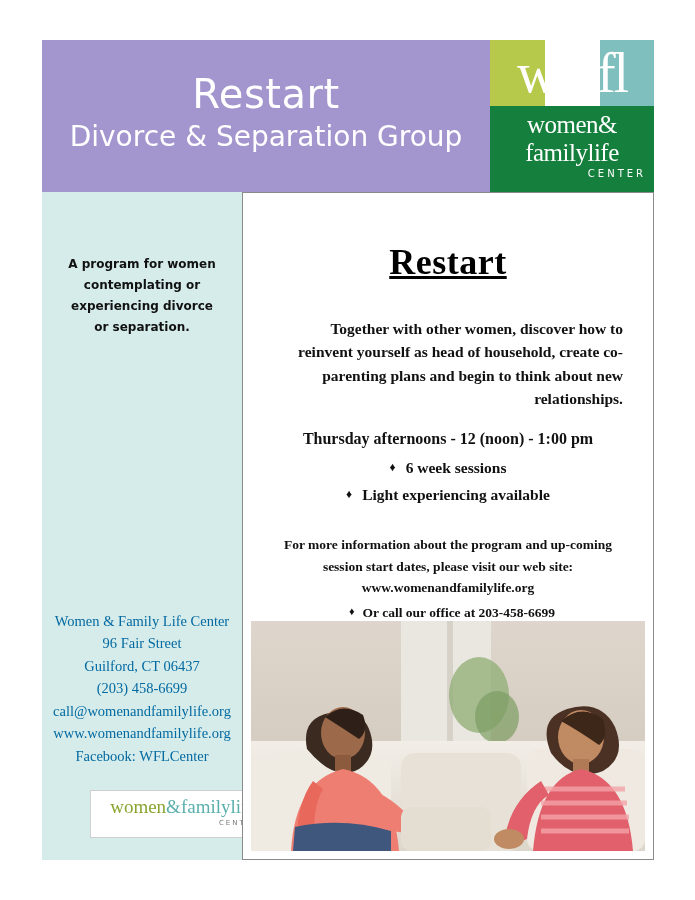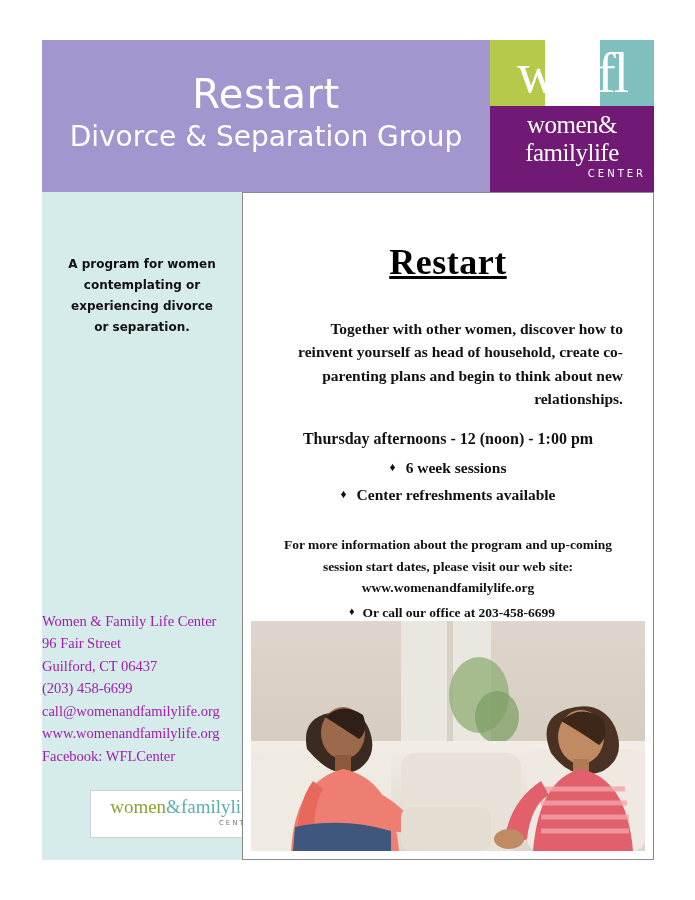--- a/index.html
+++ b/index.html
@@ -95,21 +95,21 @@
     font-family: "Liberation Serif", serif;
     font-size: 56px;
     line-height: 66px;
     text-align: center;
     color: #ffffff;
     letter-spacing: -2px;
     font-weight: normal;
   }
   .logo-bottom {
     height: 102px;
-    background: #701a75;
+    background: #15803d;
     color: #ffffff;
     text-align: center;
     padding-top: 4px;
     box-sizing: border-box;
   }
   .logo-word1 {
     font-family: "Liberation Serif", serif;
     font-size: 25px;
     line-height: 29px;
     letter-spacing: -0.5px;
@@ -145,25 +145,25 @@
     font-size: 12px;
     font-weight: bold;
     line-height: 1.75;
     color: #111111;
   }
   .left-contact {
     position: absolute;
     left: 0;
     top: 418px;
     width: 200px;
-    text-align: left;
+    text-align: center;
     font-family: "Liberation Serif", serif;
     font-size: 14.5px;
     line-height: 1.55;
-    color: #a21caf;
+    color: #0369a1;
   }
   .footer-logo {
     position: absolute;
     left: 48px;
     top: 598px;
     width: 186px;
     height: 48px;
     background: #ffffff;
     border: 1px solid #cfcfcf;
     text-align: center;
@@ -333,21 +333,21 @@
 
   <div class="right-panel">
     <div class="restart-heading">Restart</div>
 
     <div class="body-para">Together with other women, discover how to reinvent yourself as head of household, create co-parenting plans and begin to think about new relationships.</div>
 
     <div class="time-line">Thursday afternoons - 12 (noon) - 1:00 pm</div>
 
     <ul class="bullets">
       <li><span class="dot">♦</span><span>6 week sessions</span></li>
-      <li><span class="dot">♦</span><span>Center refreshments available</span></li>
+      <li><span class="dot">♦</span><span>Light experiencing available</span></li>
     </ul>
 
     <div class="info-block">
       <div>For more information about the program and up-coming session start dates, please visit our web site:</div>
       <div>www.womenandfamilylife.org</div>
     </div>
 
     <ul class="info-bullets">
       <li><span class="dot">♦</span><span>Or call our office at 203-458-6699</span></li>
       <li><span class="dot">♦</span><span>Registration is also available online</span></li>

